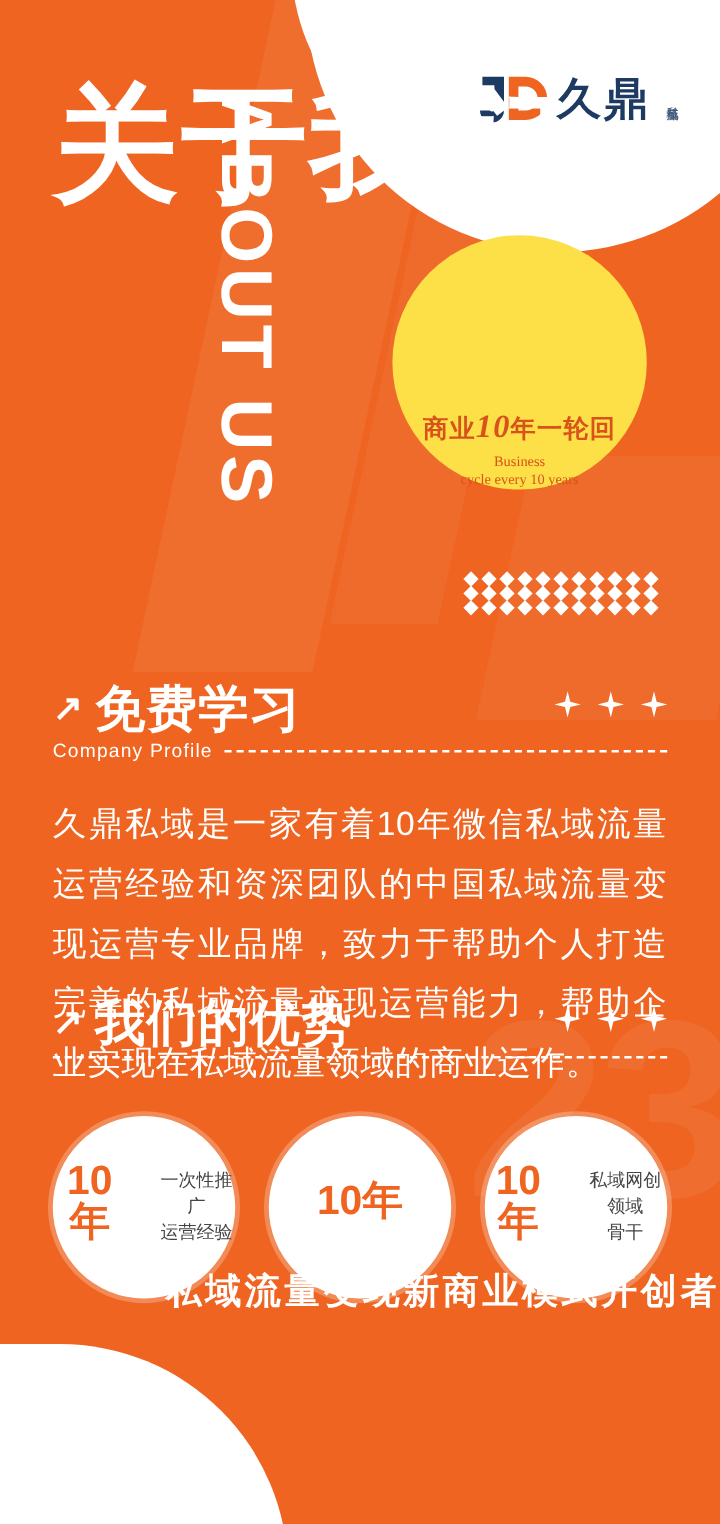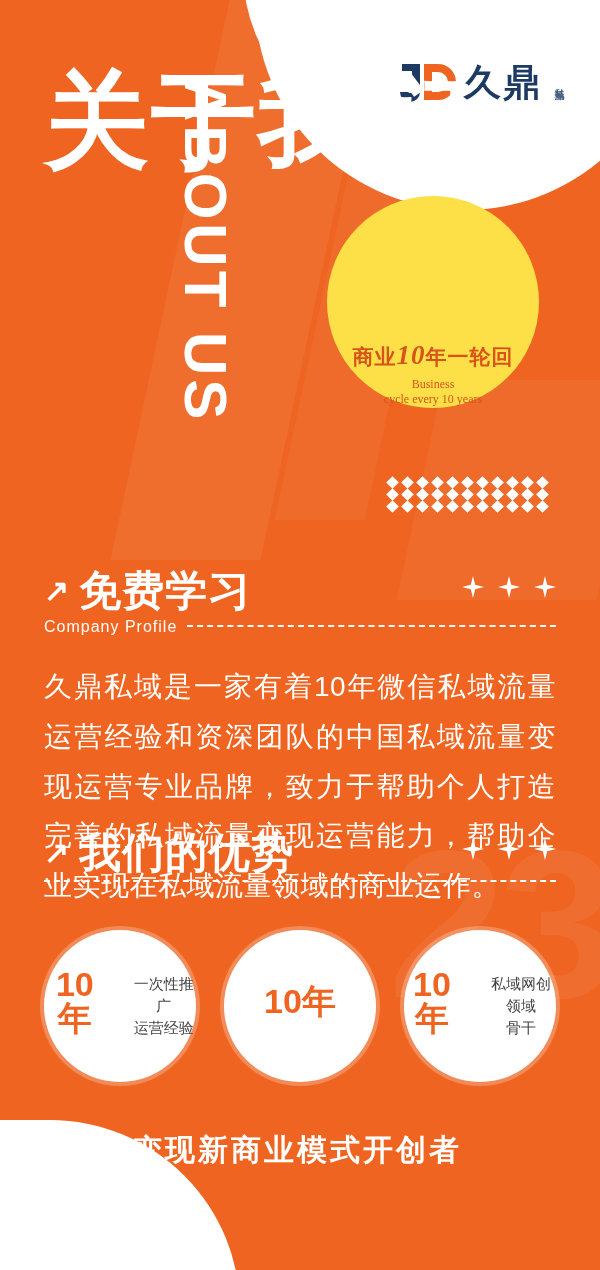--- a/index.html
+++ b/index.html
@@ -277,22 +277,22 @@
   .adv-desc {
     font-size: 15px;
     color: #444444;
     line-height: 1.45;
   }
   
   .slogan {
     position: absolute;
     left: 0;
     right: 0;
-    top: 1130px;
-    text-align: left;
+    top: 1056px;
+    text-align: right;
     font-size: 30px;
     font-weight: bold;
     color: #ffffff;
     letter-spacing: 3px;
   }
   .checks {
     position: absolute;
     left: 30px;
     right: 30px;
     top: 1162px;

